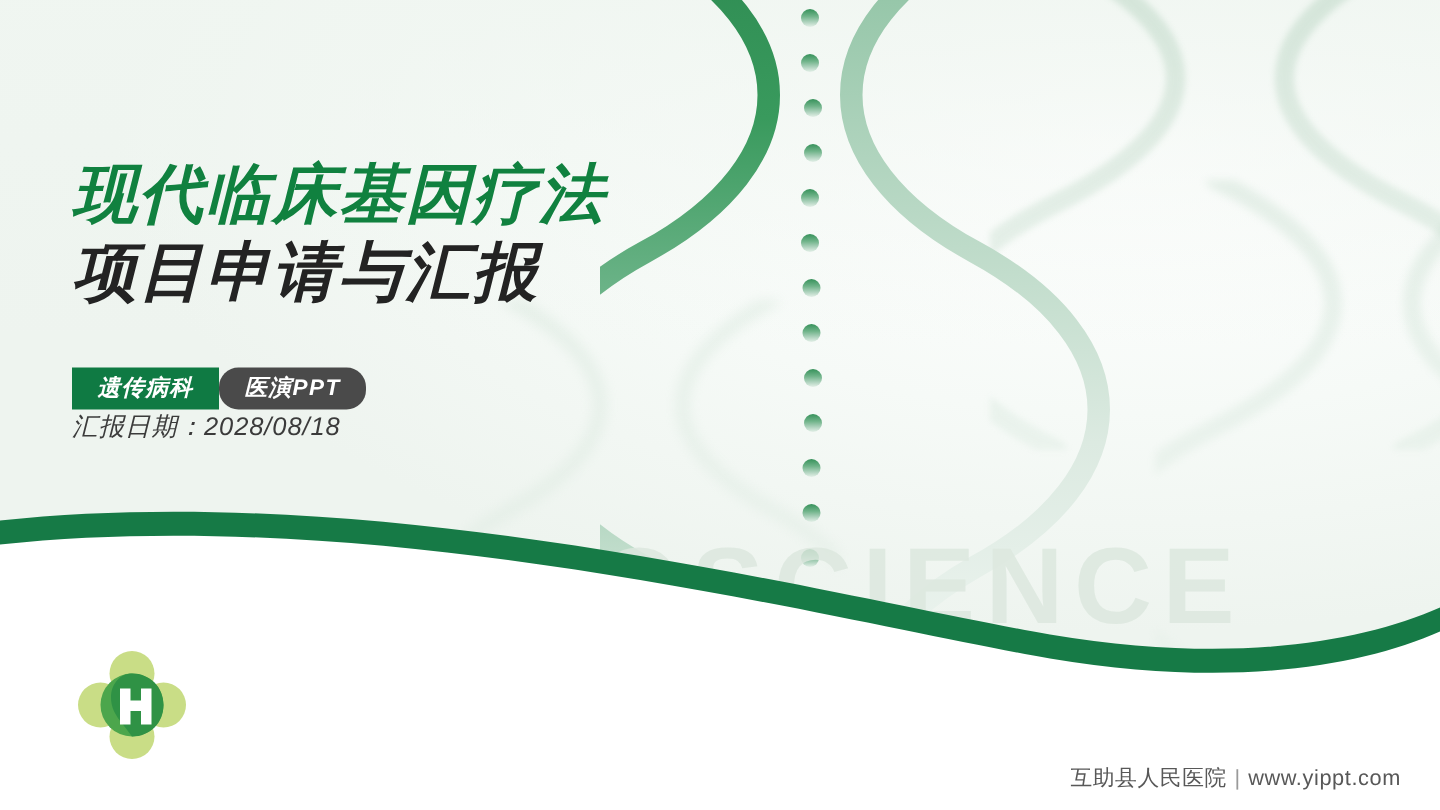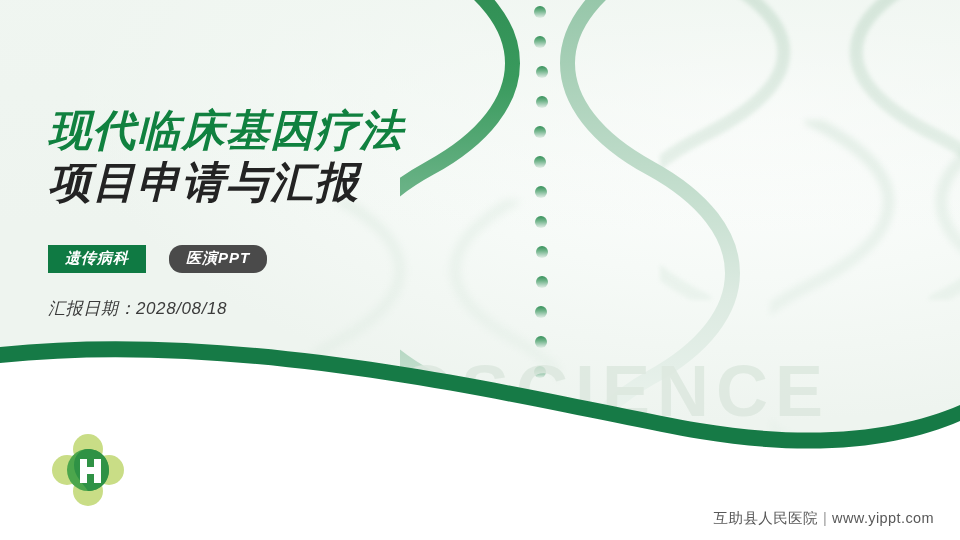--- a/index.html
+++ b/index.html
@@ -86,40 +86,39 @@
     letter-spacing: 1.5px;
     margin: 0;
     white-space: nowrap;
   }
   .title-primary   { color: #10813f; }
   .title-secondary { color: #232323; }
 
   .tag-row {
     display: flex;
     align-items: center;
-    gap: 23px;
+    gap: 0;
     margin-top: 36px;
   }
   .tag {
     display: inline-flex;
     align-items: center;
     justify-content: center;
     height: 28px;
     padding: 0 17px;
     font-size: 15px;
     font-weight: 700;
     letter-spacing: 1px;
     color: #ffffff;
     white-space: nowrap;
   }
   .tag-dept { background: #0f7a43; }
   .tag-type { background: #4a4a4a; border-radius: 13px; }
 
   .date-line {
-    margin-top: 24px;
     font-size: 17px;
     letter-spacing: .6px;
     color: #3b3b3b;
     white-space: nowrap;
   }
 
   
   .logo {
     position: absolute;
     left: 50px;

